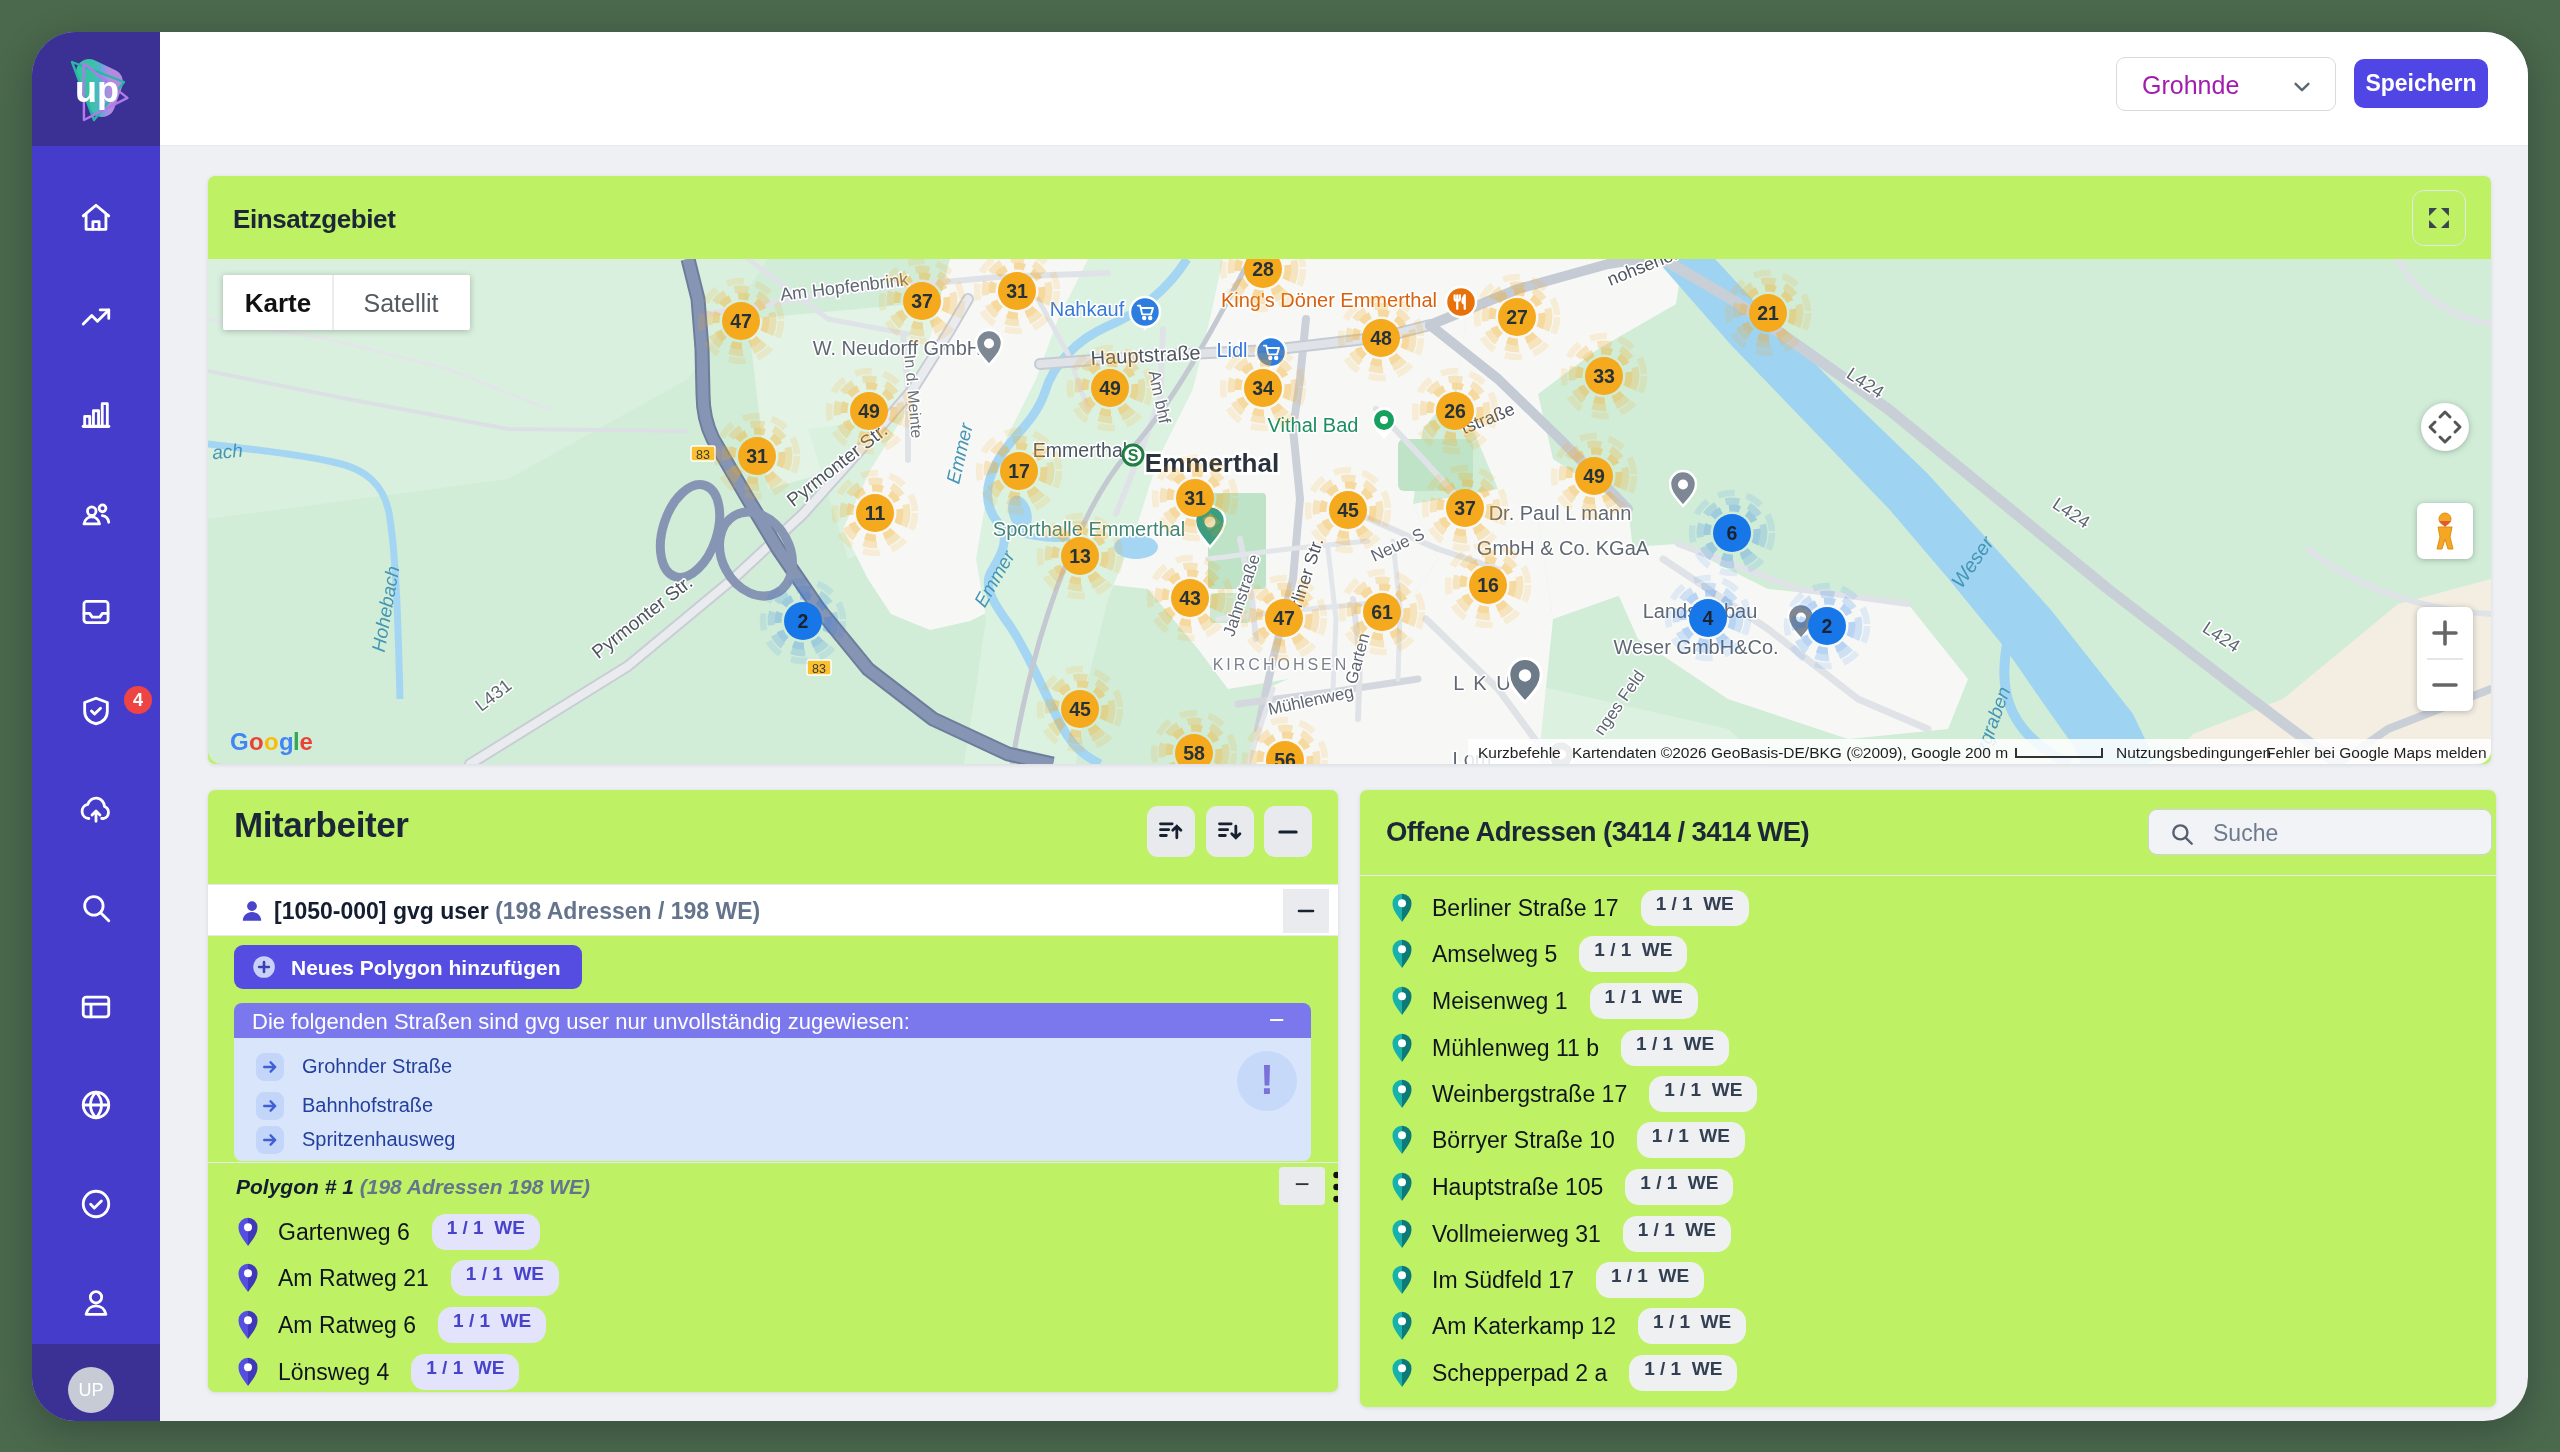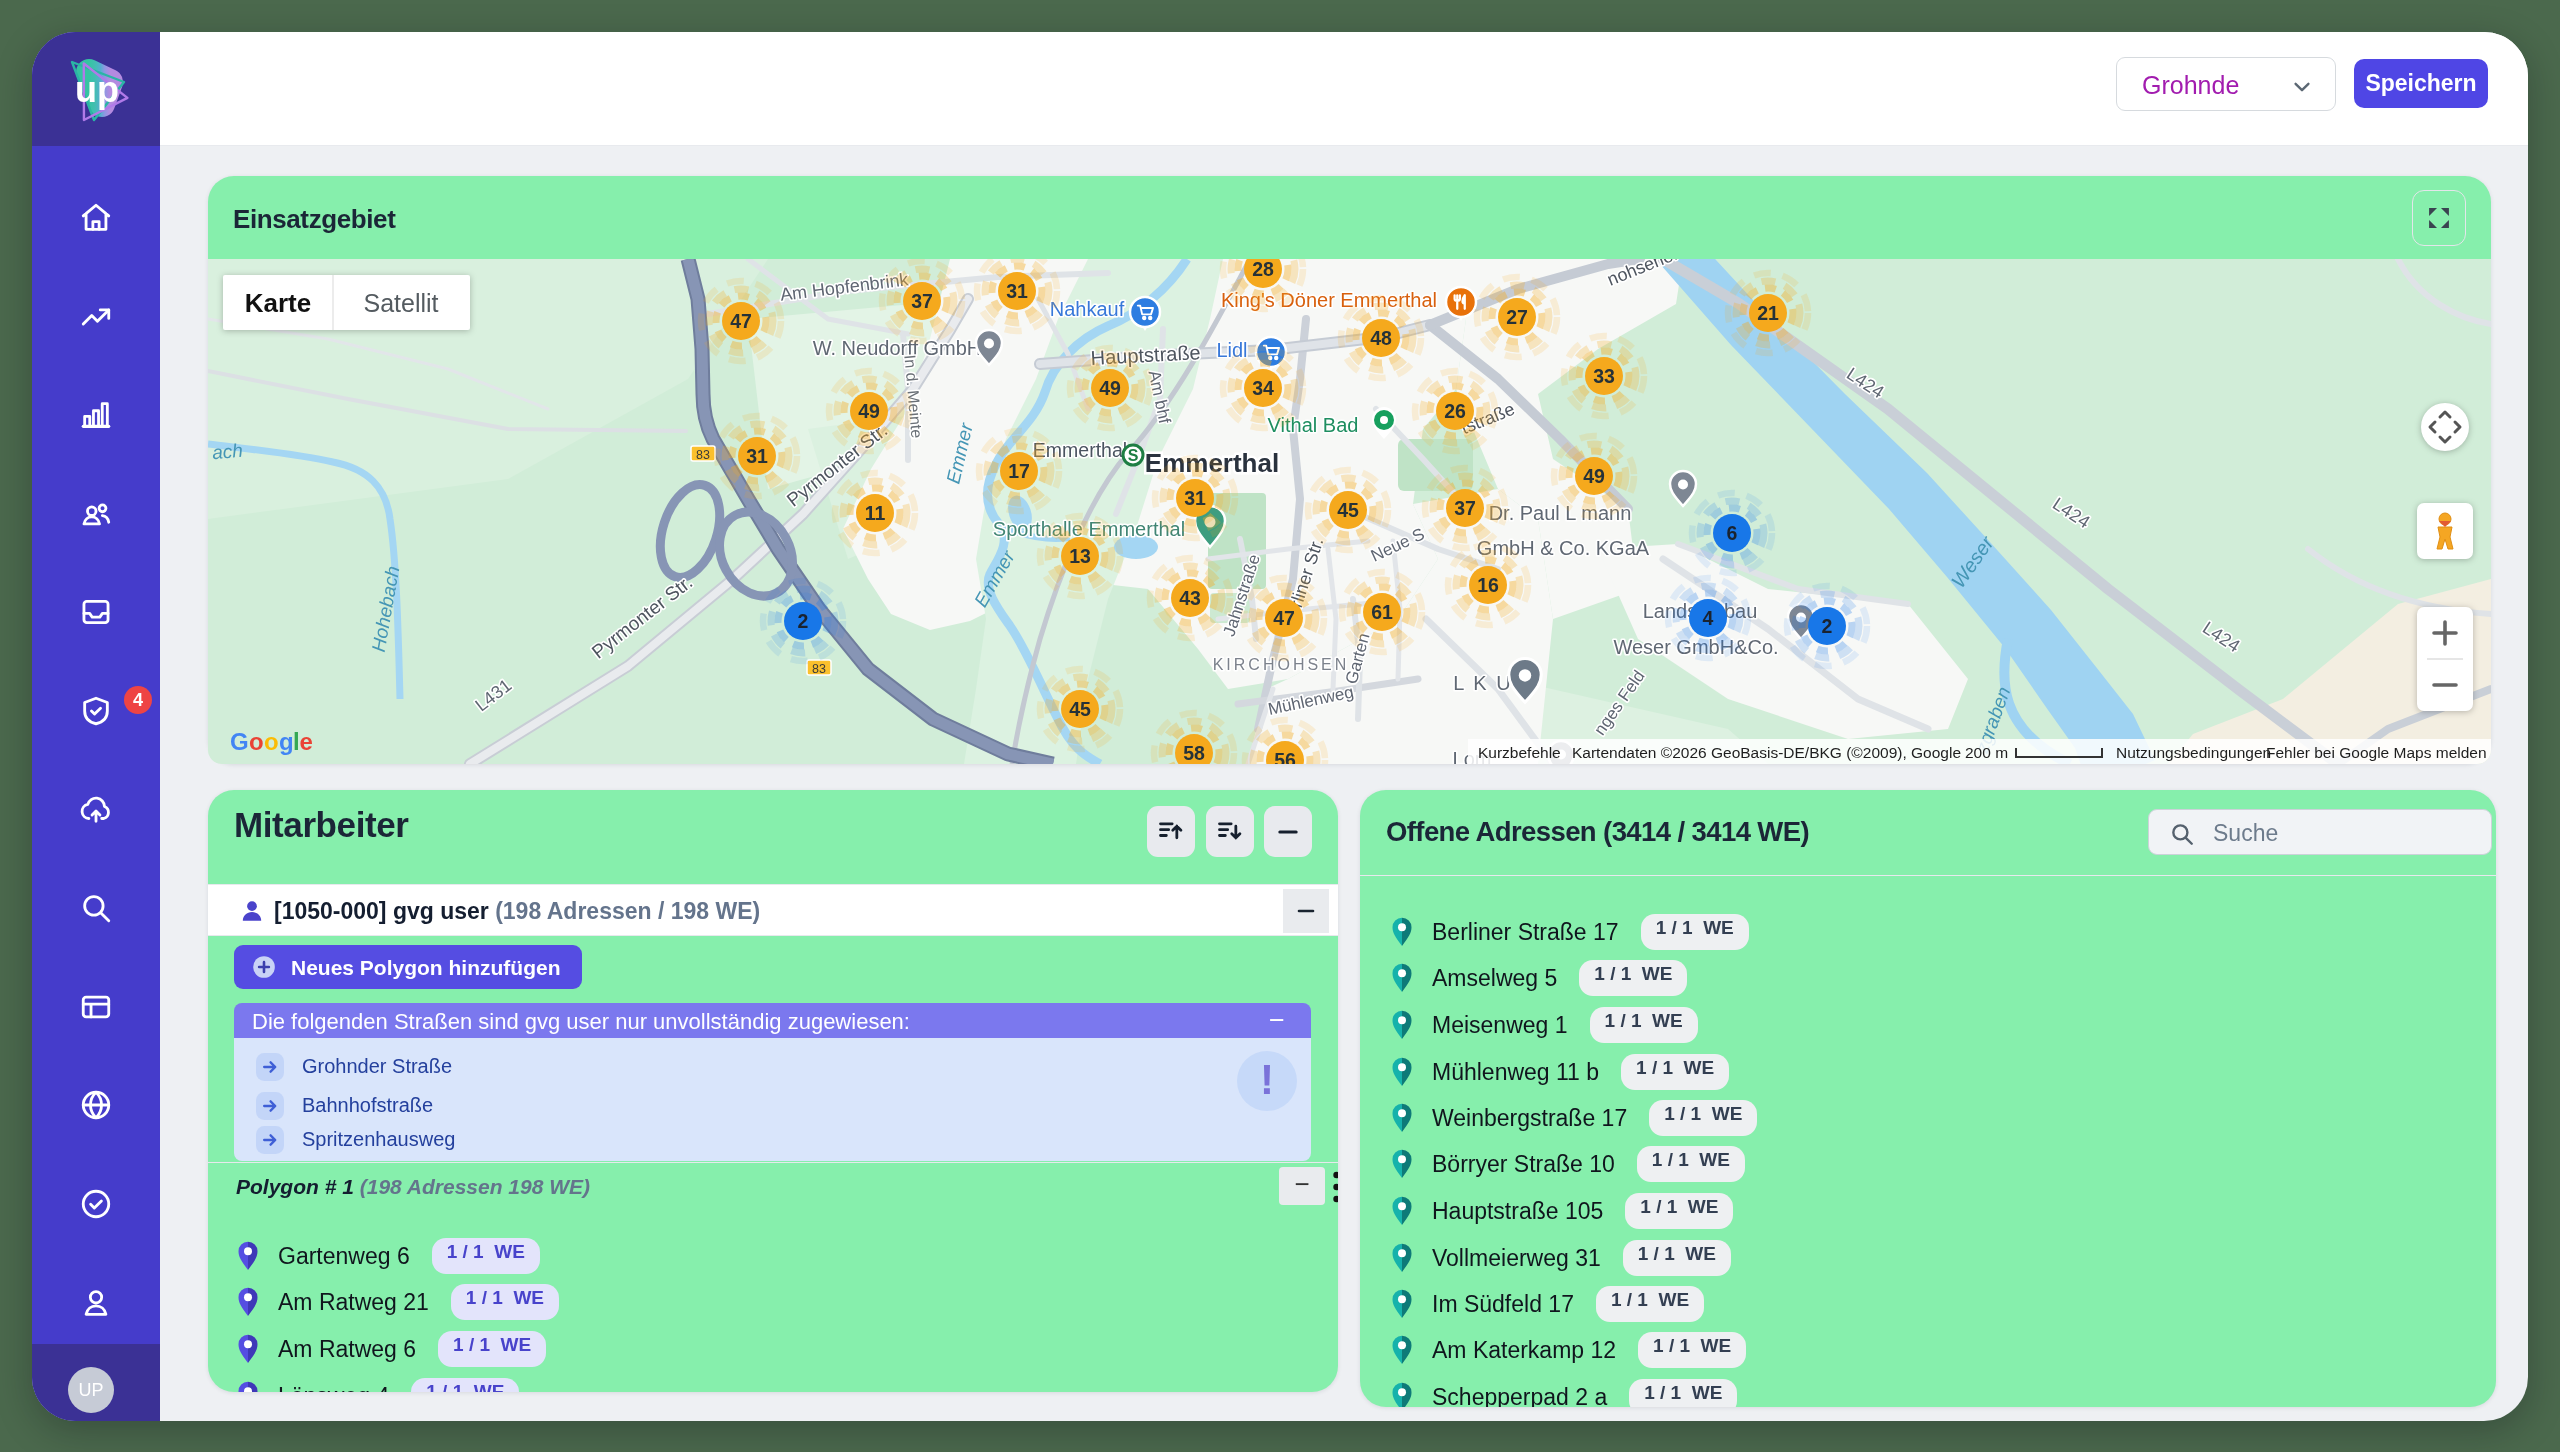--- a/index.html
+++ b/index.html
@@ -11,21 +11,21 @@
 .sicon { position:absolute; left:47px; width:34px; height:34px; }
 .sicon svg { width:34px; height:34px; display:block; }
 .badge4 { position:absolute; left:92px; top:654px; width:28px; height:28px; border-radius:50%; background:#ee4444; color:#fff; font-size:18px; font-weight:bold; text-align:center; line-height:28px; }
 .upava { position:absolute; left:36px; top:1335px; width:46px; height:46px; border-radius:50%; background:#c6cbd6; color:#fff; font-size:18px; text-align:center; line-height:46px; }
 .header { position:absolute; left:128px; top:0; width:2368px; height:114px; background:#fff; border-bottom:1px solid #e8eaee; }
 .htitle { position:absolute; left:48px; top:27px; font-size:45px; font-weight:bold; color:#161f2e; letter-spacing:-1.5px; }
 .hselect { position:absolute; left:1956px; top:25px; width:220px; height:54px; border:1px solid #d6dade; border-radius:9px; background:#fff; }
 .hselect .txt { position:absolute; left:25px; top:13px; font-size:25px; color:#a21caf; }
 .hselect svg { position:absolute; right:22px; top:18px; }
 .hbtn { position:absolute; left:2194px; top:27px; width:134px; height:49px; border-radius:10px; background:#4f46e5; color:#fff; font-size:23px; font-weight:bold; text-align:center; line-height:49px; }
-.card { position:absolute; background:#86efac; border-radius:26px; box-shadow:0 1px 4px rgba(20,30,50,.10); }
+.card { position:absolute; background:#bef264; border-radius:7px; box-shadow:0 1px 4px rgba(20,30,50,.10); }
 #mapcard { left:176px; top:144px; width:2283px; height:588px; }
 #mapcard .ctitle { position:absolute; left:25px; top:28px; font-size:26px; font-weight:bold; color:#1b2637; letter-spacing:-0.4px; }
 .expandbtn { position:absolute; left:2204px; top:14px; width:54px; height:56px; border:1px solid #e3e6ea; border-radius:12px; }
 .mapwrap { position:absolute; left:0; top:83px; width:2283px; height:505px; overflow:hidden; border-radius:0 0 14px 14px; }
 #mitcard { left:176px; top:758px; width:1130px; height:602px; overflow:hidden; }
 #offcard { left:1328px; top:758px; width:1136px; height:617px; overflow:hidden; }
 .ptitle { position:absolute; left:26px; top:15px; font-size:35px; font-weight:bold; color:#1b2637; letter-spacing:-0.4px; }
 #offcard .ptitle { font-size:27.5px; top:26px; letter-spacing:-0.6px; }
 .sqbtn { position:absolute; top:16px; width:48px; height:51px; background:#e8eaee; border-radius:11px; }
 .sqbtn svg { position:absolute; left:10px; top:12px; }
@@ -43,21 +43,21 @@
 .banbody { position:absolute; left:26px; top:248px; width:1077px; height:123px; background:#d9e5fb; border-radius:0 0 8px 8px; }
 .blink { position:absolute; left:22px; height:30px; font-size:20px; color:#24409d; }
 .blink .arr { position:absolute; left:0; top:0; }
 .blink .lt { position:absolute; left:46px; top:2px; white-space:nowrap; }
 .exclam { position:absolute; left:1003px; top:13px; width:60px; height:60px; border-radius:50%; background:#c6d9f9; color:#7a72d9; font-size:42px; font-weight:bold; text-align:center; line-height:58px; }
 .polyrow { position:absolute; left:0; top:377px; width:1130px; height:44px; }
 .polyrow .t1 { position:absolute; left:28px; top:8px; font-size:21px; font-weight:bold; color:#141e30;font-style:italic; }
 .polyrow .t1 span { color:#64748c; }
 .polyrow .mn2 { position:absolute; left:1071px; top:0px; width:46px; height:38px; background:#e9ebee; border-radius:4px; text-align:center; line-height:34px; font-size:26px; color:#333; }
 .polyrow .keb { position:absolute; left:1125px; top:4px; }
-.addr { position:absolute; display:flex; align-items:center; height:40px;margin-top:24px; }
+.addr { position:absolute; display:flex; align-items:center; height:40px; }
 .addr .pin { margin-right:18px; }
 .addr .nm { font-size:23px; color:#10151d; white-space:nowrap; margin-right:22px; }
 .pill { height:36px; border-radius:14px; font-size:19px; font-weight:bold; padding:0 15px; line-height:28px; white-space:nowrap; }
 .pill.ind { background:#e3e4fb; color:#4843cb; }
 .pill.gry { background:#eef0f2; color:#333f52; }
 .offdiv { position:absolute; left:0; top:85px; width:1136px; height:1px; background:#e7e9ed; }
 .search { position:absolute; left:788px; top:19px; width:344px; height:46px; background:#f1f3f6; border:1px solid #ccd2d9; border-radius:9px; }
 .search .ph { position:absolute; left:64px; top:10px; font-size:23px; color:#6d7b8c; }
 .search svg { position:absolute; left:20px; top:11px; }
 </style>

